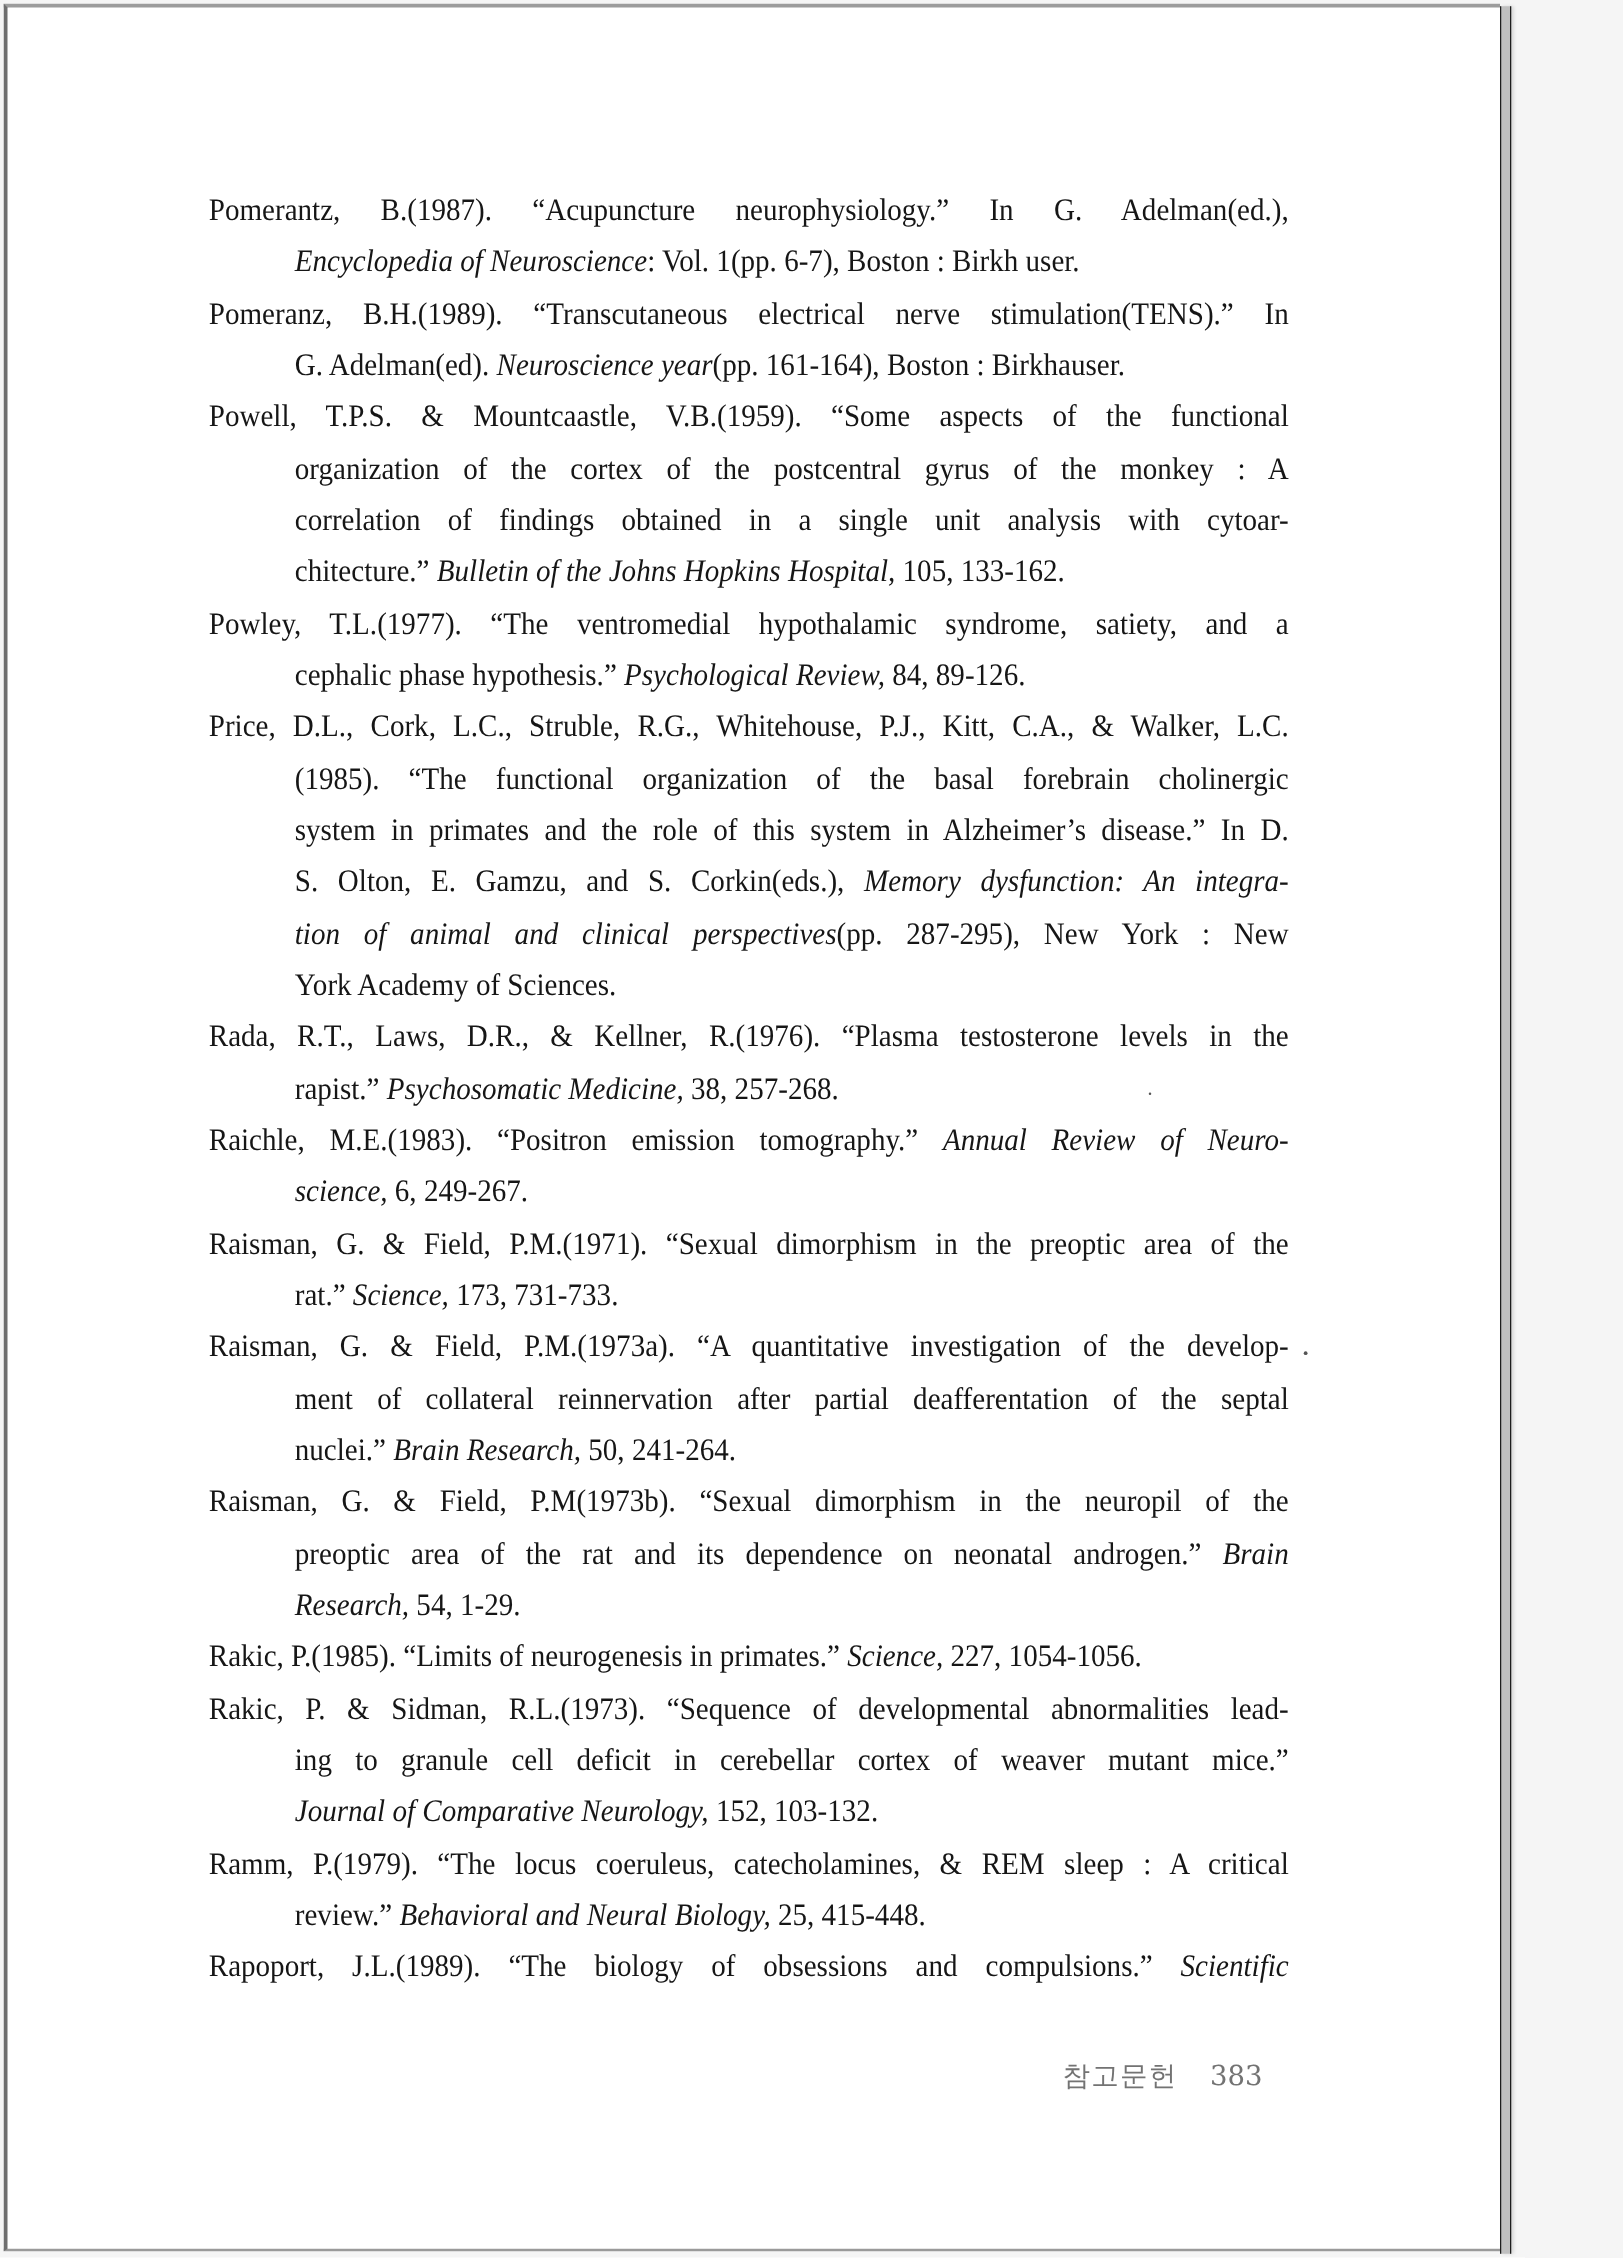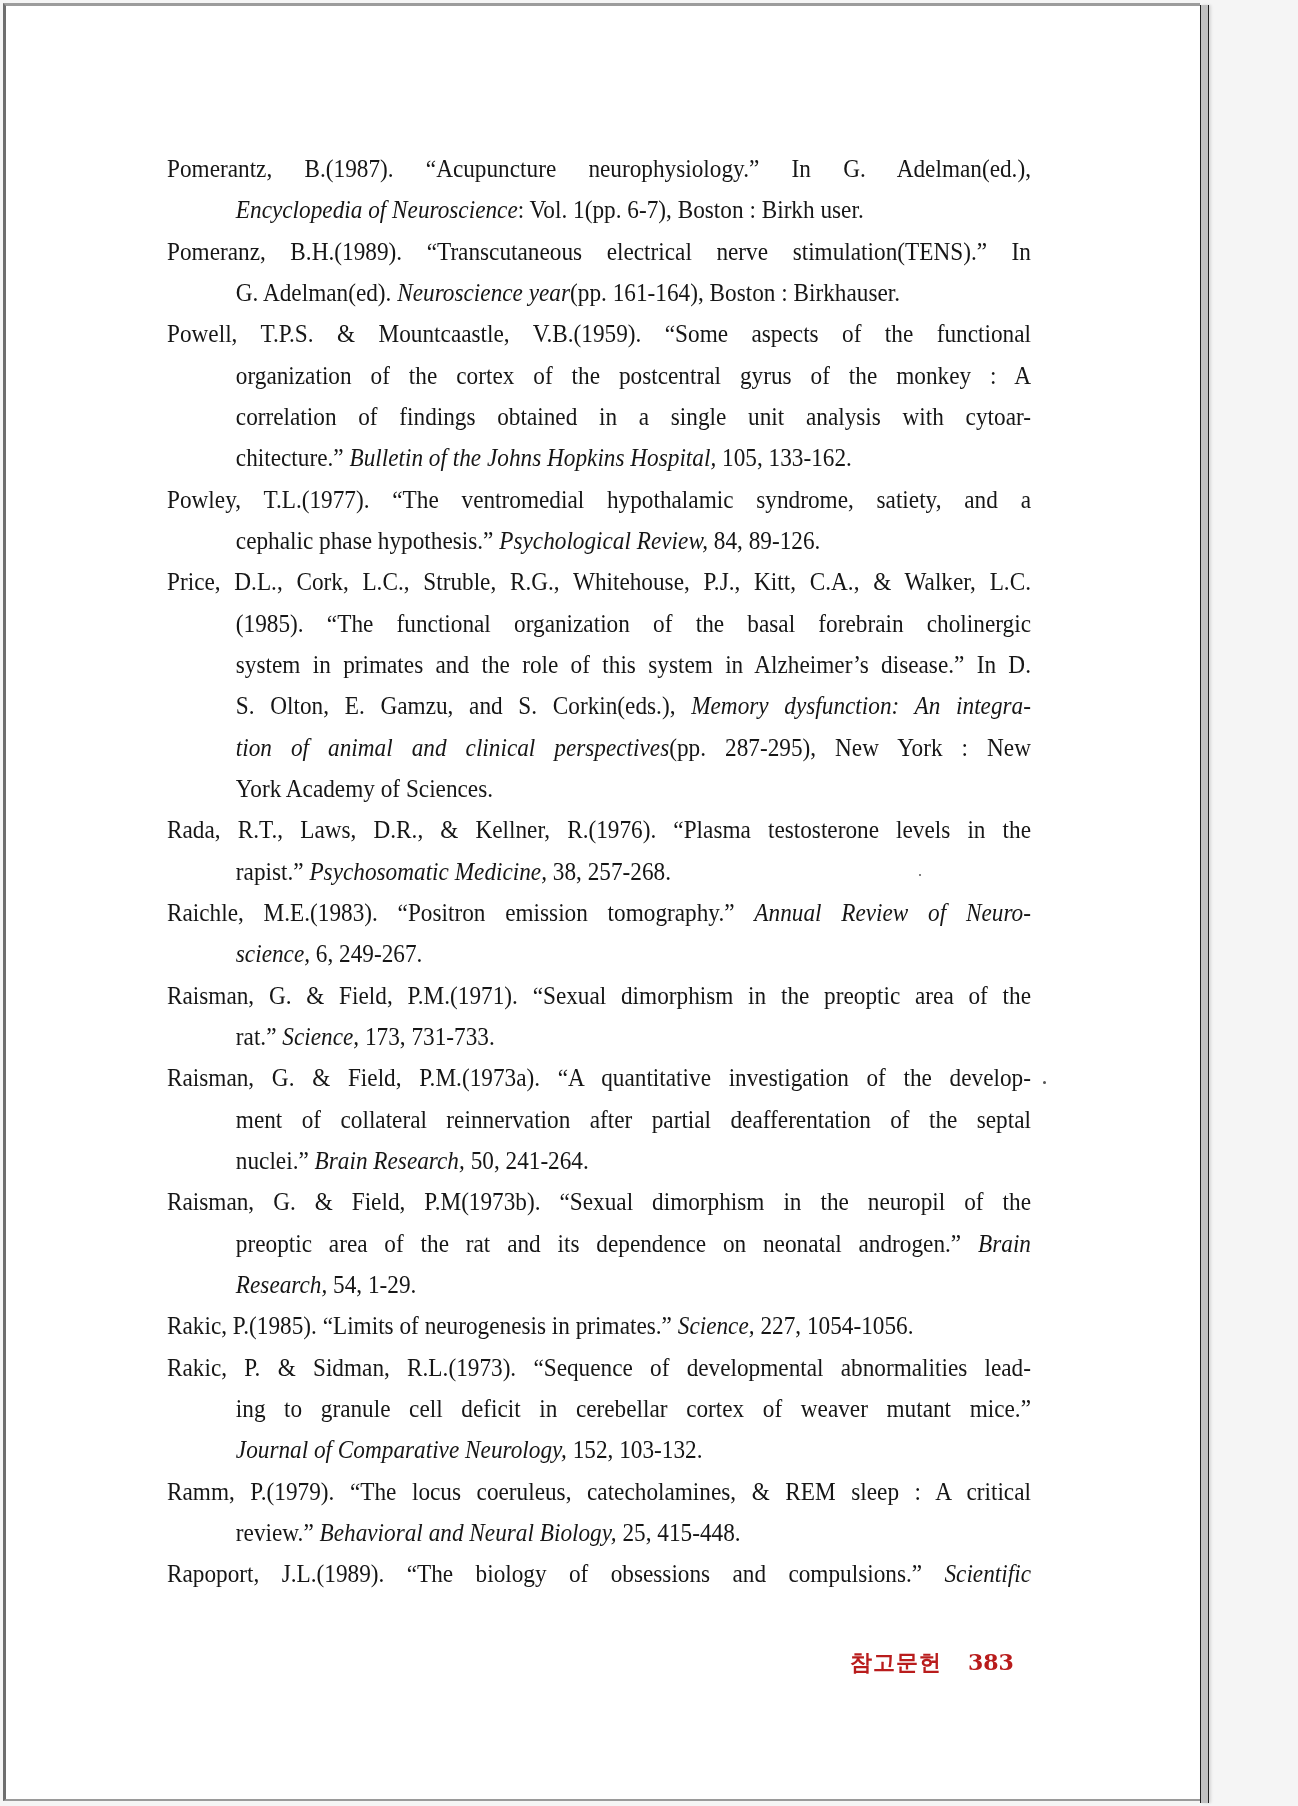--- a/index.html
+++ b/index.html
@@ -60,22 +60,22 @@
     .line.indent { padding-left: 74px; }
     .line.last { text-align-last: left; text-align: left; }
     .it { font-style: italic; }
     .footer {
       position: absolute;
       left: 850px;
       top: 1648px;
       height: 28px;
       line-height: 28px;
       font-family: "DejaVu Serif", "Liberation Serif", serif;
-      font-weight: bold;
-      color: #b91c1c;
+      font-weight: normal;
+      color: #737373;
       white-space: nowrap;
     }
     .footer .section { font-size: 22px; letter-spacing: 1px; }
     .footer .pageno { font-size: 22px; margin-left: 26px; }
     .dot {
       position: absolute;
       width: 3px;
       height: 3px;
       border-radius: 50%;
       background: #555;

